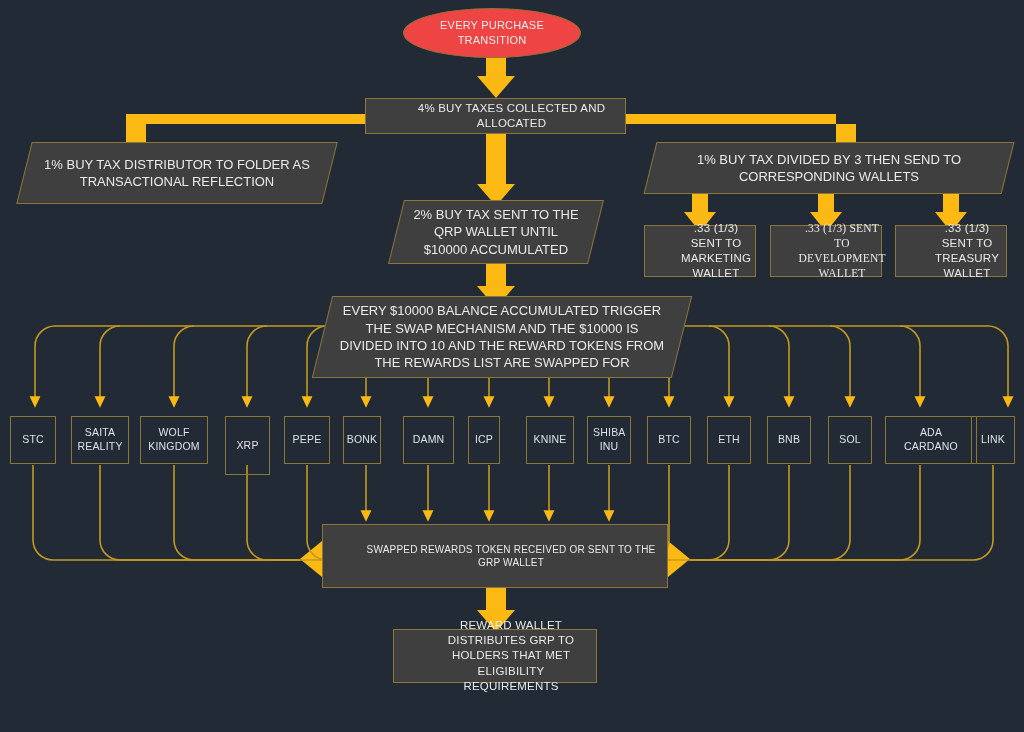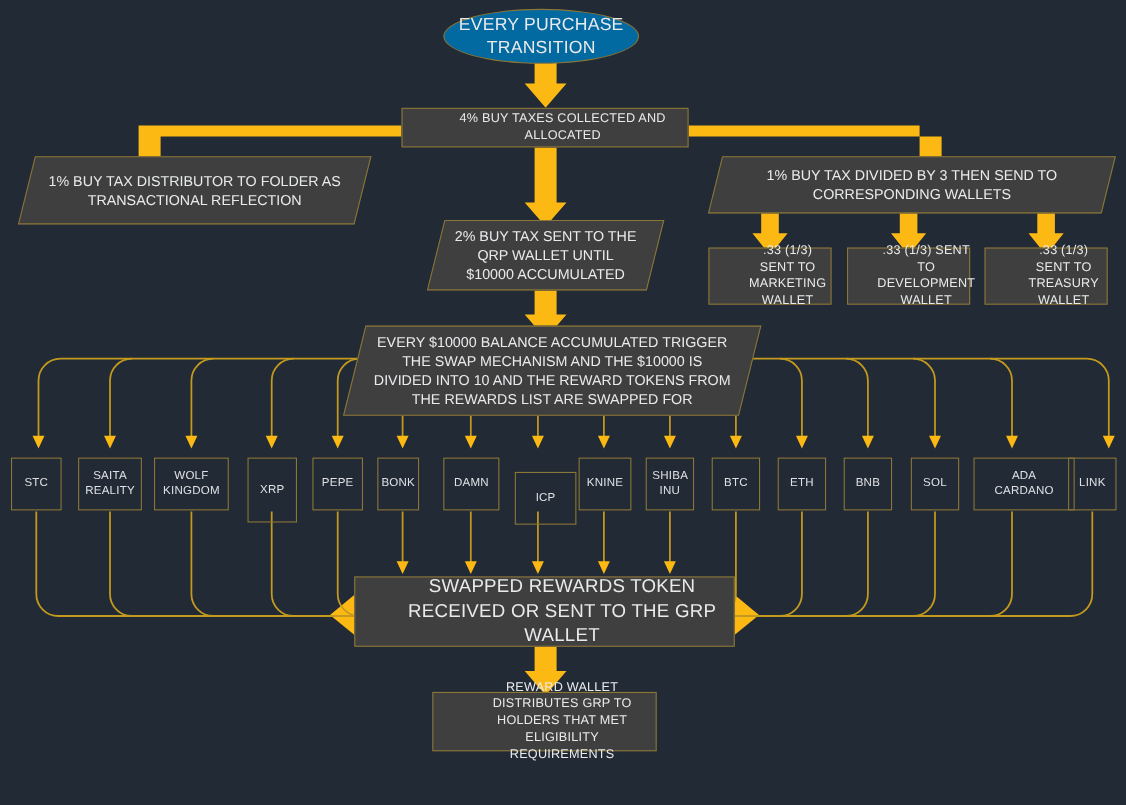--- a/index.html
+++ b/index.html
@@ -61,24 +61,24 @@
     justify-content: center;
     text-align: center;
     color: #e9eaec;
     font-size: 13px;
     line-height: 1.34;
     box-sizing: border-box;
     padding: 0 16px;
   }
   
   .ellipse {
-    background: #0369a1;
+    background: #ef4444;
     border: 1px solid #8a7636;
     border-radius: 50%;
-    font-size: 16px;
+    font-size: 11px;
     justify-content: center;
   }
   
   .token {
     background: transparent;
     border: 1px solid #8a7636;
     font-size: 10.5px;
     color: #dfe1e4;
   }
 </style>
@@ -184,21 +184,21 @@
   <div class="para-wrap" style="left:396px; top:200px; width:200px; height:64px;">
     <div class="skew-bg"></div>
     <div class="para-text">
         <span>2% BUY TAX SENT TO THE QRP WALLET UNTIL $10000 ACCUMULATED</span>
       </div>
   </div>
 
   <div class="node proc" style="left:644px; top:225px; width:112px; height:52px;">
     <span>.33 (1/3) SENT TO MARKETING WALLET</span>
   </div>
-  <div class="node proc" style="left:770px; top:225px; width:112px; height:52px;">
+  <div class="node proc" style="left:770px; top:225px; width:112px; height:52px;font-family:Liberation Serif, serif;">
     <span>.33 (1/3) SENT TO DEVELOPMENT WALLET</span>
   </div>
   <div class="node proc" style="left:895px; top:225px; width:112px; height:52px;">
     <span>.33 (1/3) SENT TO TREASURY WALLET</span>
   </div>
 
   <div class="para-wrap" style="left:322px; top:296px; width:360px; height:82px;">
     <div class="skew-bg"></div>
     <div class="para-text">
         <span>EVERY $10000 BALANCE ACCUMULATED TRIGGER THE SWAP MECHANISM AND THE $10000 IS DIVIDED INTO 10 AND THE REWARD TOKENS FROM THE REWARDS LIST ARE SWAPPED FOR</span>
@@ -219,21 +219,21 @@
   </div>
   <div class="node token" style="left:284px; top:416px; width:46px; height:48px;">
     <span>PEPE</span>
   </div>
   <div class="node token" style="left:343px; top:416px; width:38px; height:48px;">
     <span>BONK</span>
   </div>
   <div class="node token" style="left:403px; top:416px; width:51px; height:48px;">
     <span>DAMN</span>
   </div>
-  <div class="node token" style="left:468px; top:429px; width:56px; height:48px;">
+  <div class="node token" style="left:468px; top:416px; width:32px; height:48px;">
     <span>ICP</span>
   </div>
   <div class="node token" style="left:526px; top:416px; width:48px; height:48px;">
     <span>KNINE</span>
   </div>
   <div class="node token" style="left:587px; top:416px; width:44px; height:48px;">
     <span>SHIBA INU</span>
   </div>
   <div class="node token" style="left:647px; top:416px; width:44px; height:48px;">
     <span>BTC</span>
@@ -247,21 +247,21 @@
   <div class="node token" style="left:828px; top:416px; width:44px; height:48px;">
     <span>SOL</span>
   </div>
   <div class="node token" style="left:885px; top:416px; width:92px; height:48px;">
     <span>ADA CARDANO</span>
   </div>
   <div class="node token" style="left:971px; top:416px; width:44px; height:48px;">
     <span>LINK</span>
   </div>
 
-  <div class="node proc" style="left:322px; top:524px; width:346px; height:64px; font-size:17px;">
+  <div class="node proc" style="left:322px; top:524px; width:346px; height:64px; font-size:10px;">
     <span>SWAPPED REWARDS TOKEN RECEIVED OR SENT TO THE GRP WALLET</span>
   </div>
 
   <div class="node proc" style="left:393px; top:629px; width:204px; height:54px;">
     <span>REWARD WALLET DISTRIBUTES GRP TO HOLDERS THAT MET ELIGIBILITY REQUIREMENTS</span>
   </div>
 
 </div>
 
 </body></html>

